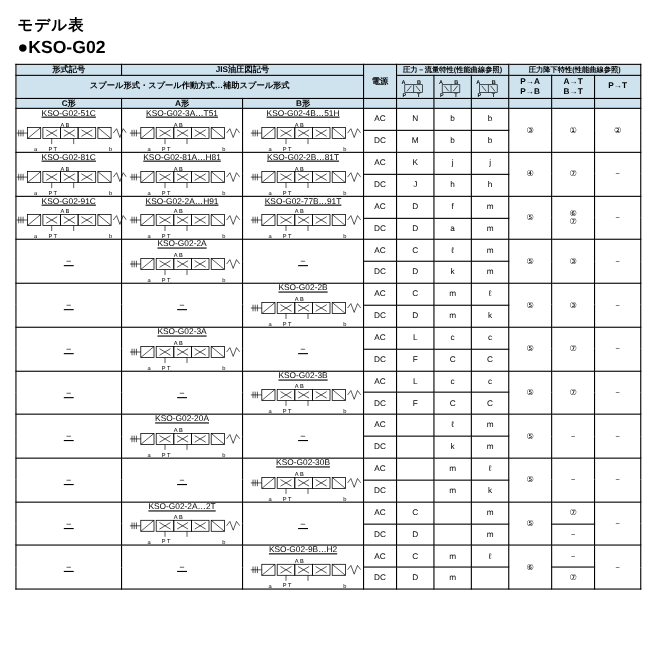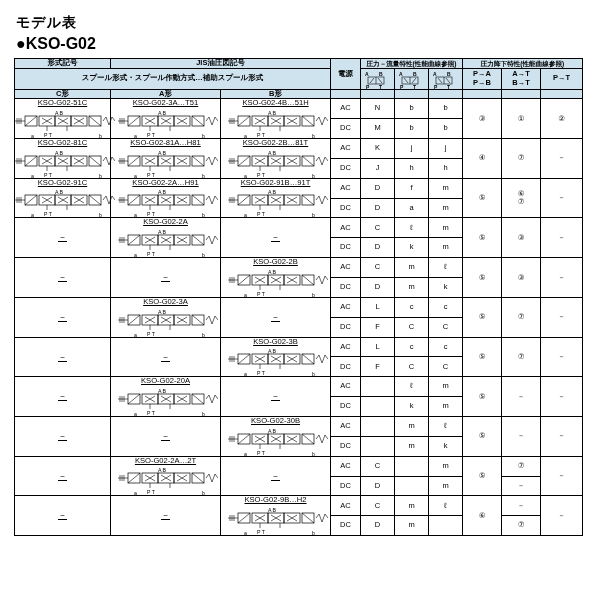--- a/index.html
+++ b/index.html
@@ -382,21 +382,21 @@
                 <line x1="36" y1="18" x2="36" y2="23" stroke="#000" stroke-width="0.6"></line>
                 <line x1="56" y1="18" x2="56" y2="23" stroke="#000" stroke-width="0.6"></line>
                 <text x="33" y="29" font-size="5.2" font-family="Liberation Sans">P T</text>
                 <text x="20" y="29.5" font-size="5.2" font-family="Liberation Sans">a</text>
                 <text x="88" y="29.5" font-size="5.2" font-family="Liberation Sans">b</text>
               </svg>
             </div>
           </td>
           <td rowspan="2" class="cellbox">
             <div class="symwrap">
-              <span class="cellname">KSO-G02-91B…91T</span>
+              <span class="cellname">KSO-G02-77B…91T</span>
               <svg width="104" height="30" viewBox="0 0 104 30">
                 <text x="44" y="7" font-size="5.2" font-family="Liberation Sans">A B</text>
                 <rect x="28" y="8" width="16" height="10" fill="none" stroke="#000" stroke-width="0.7"></rect>
                 <path d="M31 16 L41 10" stroke="#000" stroke-width="0.6" fill="none"></path>
                 <path d="M31 10 L41 16" stroke="#000" stroke-width="0.6" fill="none"></path>
                 <rect x="44" y="8" width="16" height="10" fill="none" stroke="#000" stroke-width="0.7"></rect>
                 <path d="M47 16 L57 10" stroke="#000" stroke-width="0.6" fill="none"></path>
                 <path d="M47 10 L57 16" stroke="#000" stroke-width="0.6" fill="none"></path>
                 <rect x="60" y="8" width="16" height="10" fill="none" stroke="#000" stroke-width="0.7"></rect>
                 <path d="M63 16 L73 10" stroke="#000" stroke-width="0.6" fill="none"></path>

